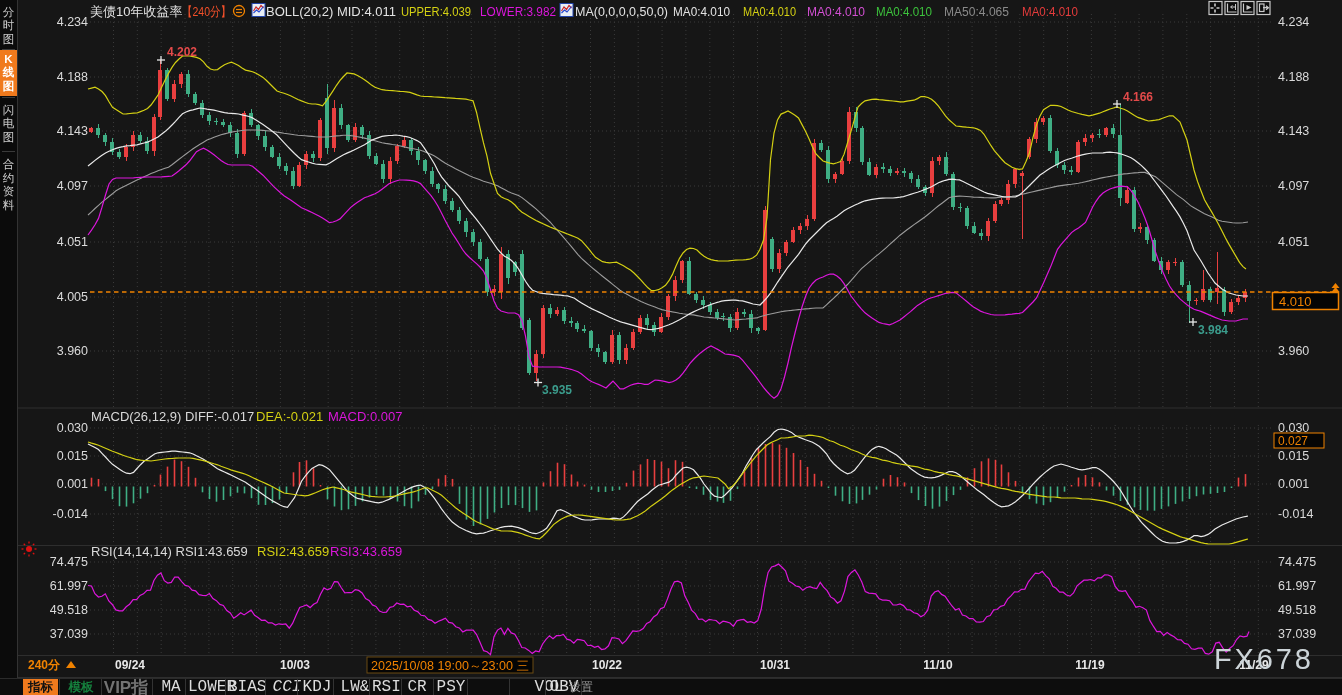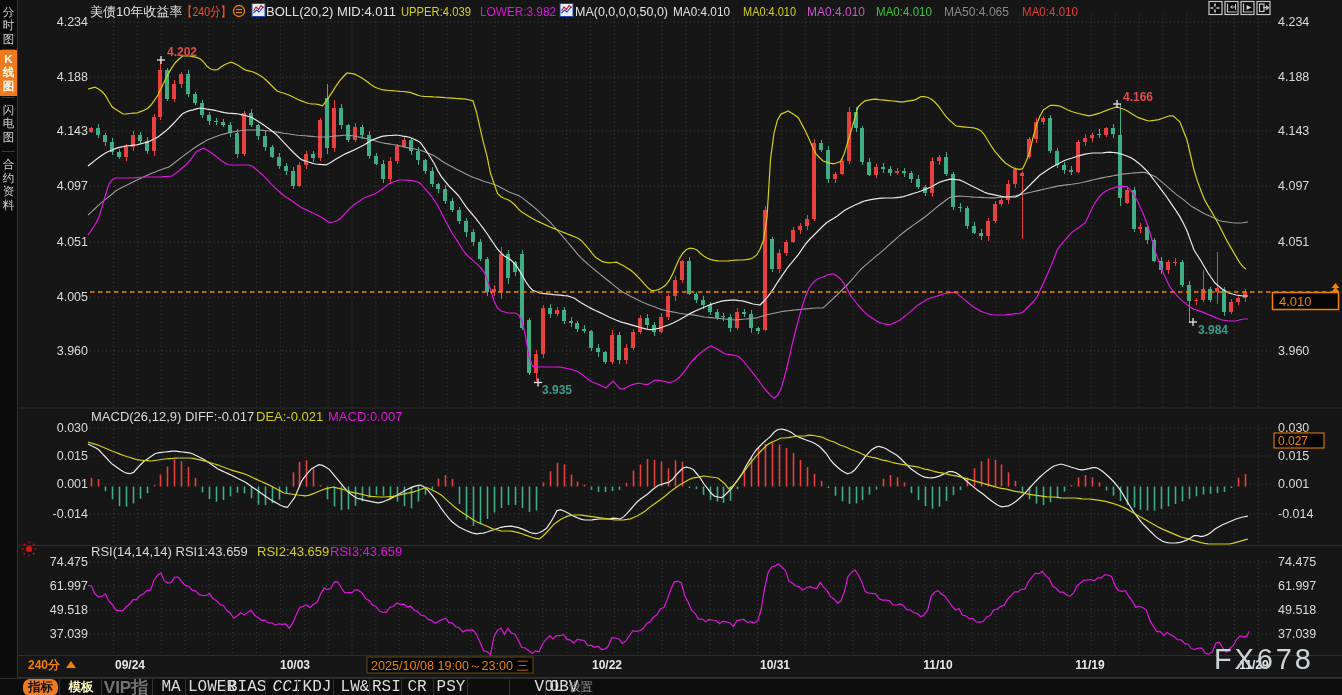--- a/index.html
+++ b/index.html
@@ -6,22 +6,22 @@
   font-family:"Liberation Sans", sans-serif; }
 #stage { position:relative; width:1342px; height:695px; }
 #svgwrap { position:absolute; left:0; top:0; }
 #sidebar { position:absolute; left:0; top:0; width:18px; height:695px; z-index:5; }
 .tab { position:absolute; left:0; width:17px; display:flex; flex-direction:column;
   align-items:center; justify-content:center; color:#cfcfcf; font-size:11.5px; line-height:13.5px; }
 .tab.sel { background:#f07a1d; color:#fff; font-weight:bold; }
 .sep { position:absolute; left:2px; width:13px; height:1px; background:#3a3a3a; }
 #toolbar { position:absolute; left:0; top:678px; width:1342px; height:17px; background:#0d0d0d;
   z-index:6; border-top:1px solid #2b2b2b; }
-#toolbar div { position:absolute; top:0; height:17px; line-height:17px; text-align:center;border-radius:7px; }
-.btn-main { color:#fef9c3; font-size:12.5px; font-weight:bold; }
+#toolbar div { position:absolute; top:0; height:17px; line-height:17px; text-align:center; }
+.btn-main { color:#15803d; font-size:12.5px; font-weight:bold; }
 .btn-main.sel2 { background:#f07a1d; color:#111; }
 .btn-vip { color:#737373; font-size:17px; font-weight:bold; }
 .btn-ind { color:#dcdcdc; font-size:16px; font-family:"Liberation Mono", monospace; }
 .btn-set { color:#9a9a9a; font-size:12px; }
 .vline { position:absolute; top:2px; height:13px; width:1px; background:#333; }
 </style></head>
 <body>
 <div id="stage">
   <div id="svgwrap"><svg width="1342" height="695" viewBox="0 0 1342 695" font-family="Liberation Sans, sans-serif">
         <rect x="0" y="0" width="1342" height="695" fill="#161616"></rect>

